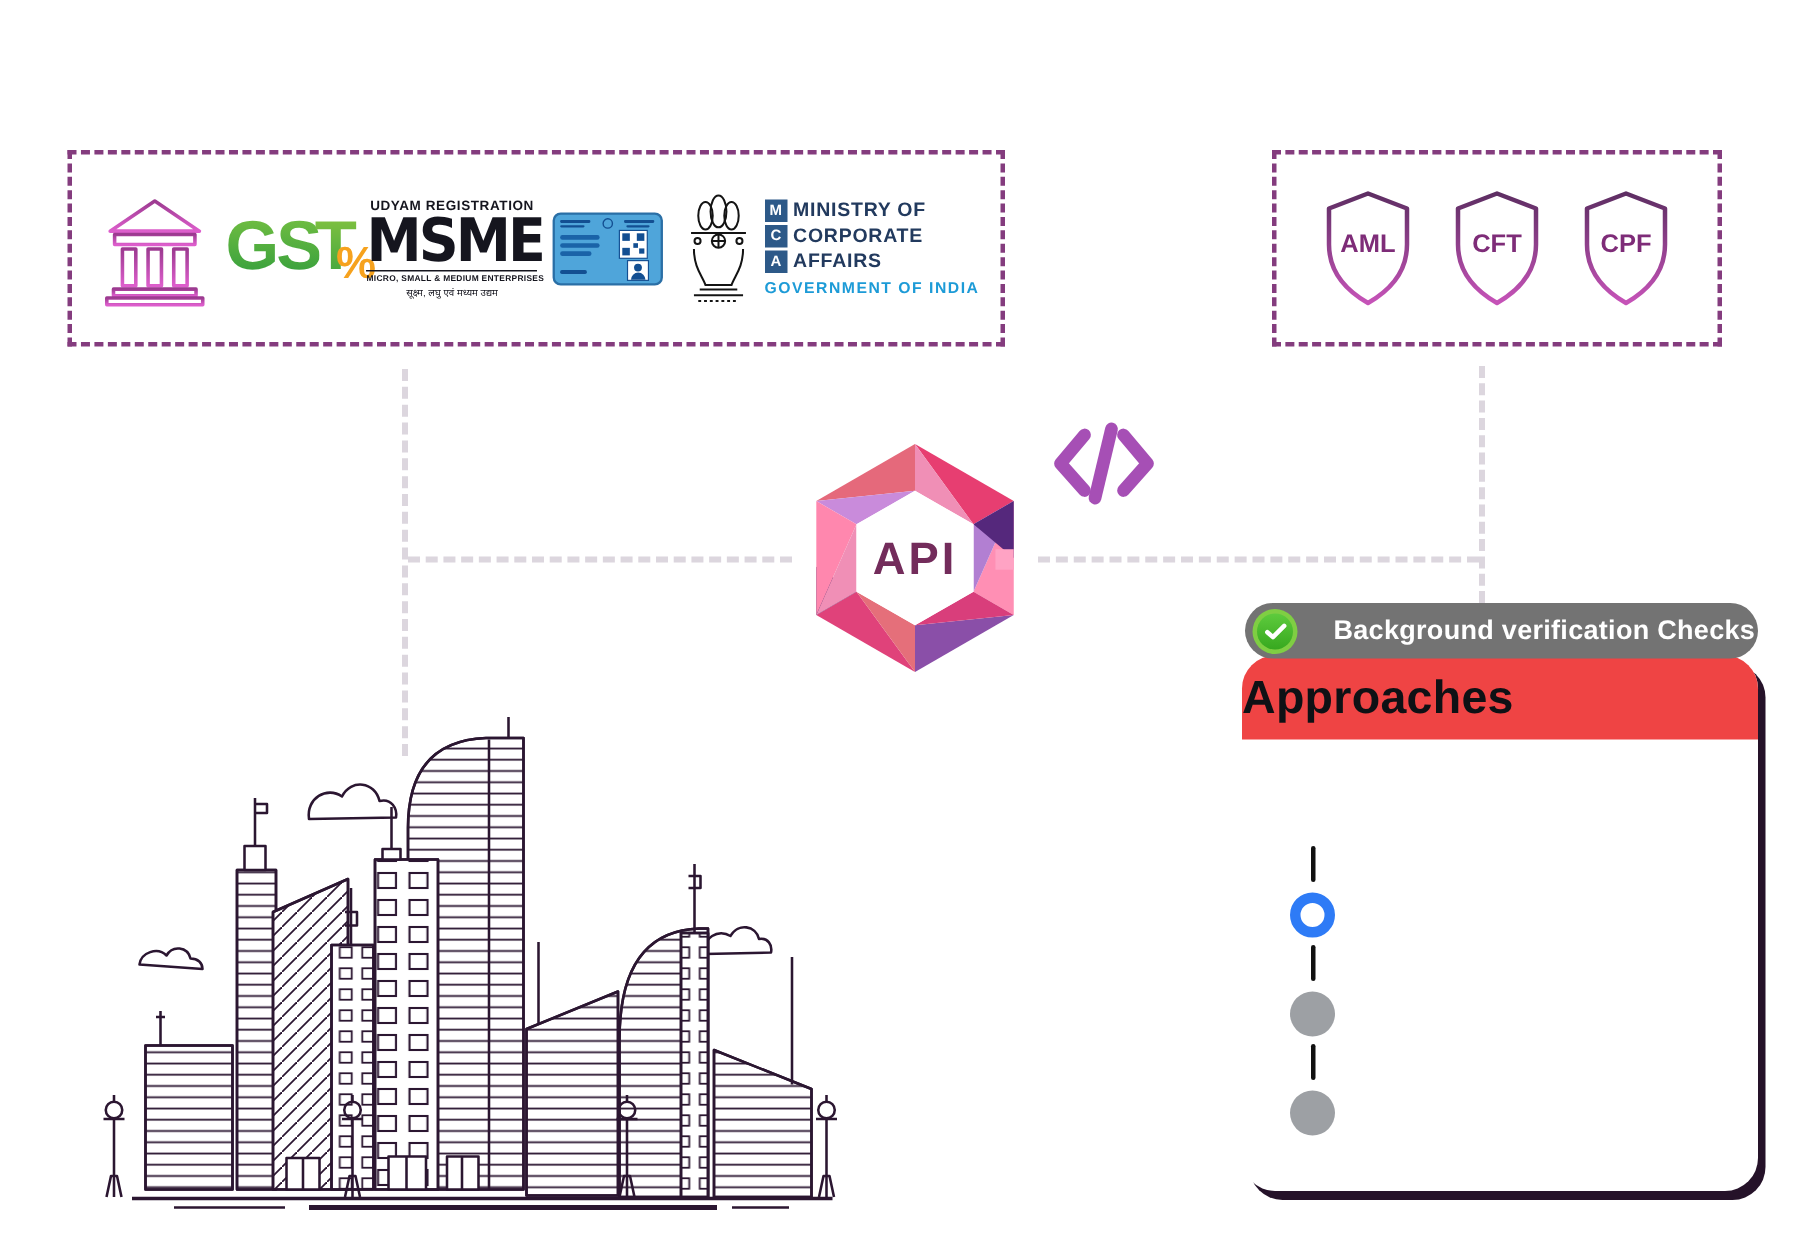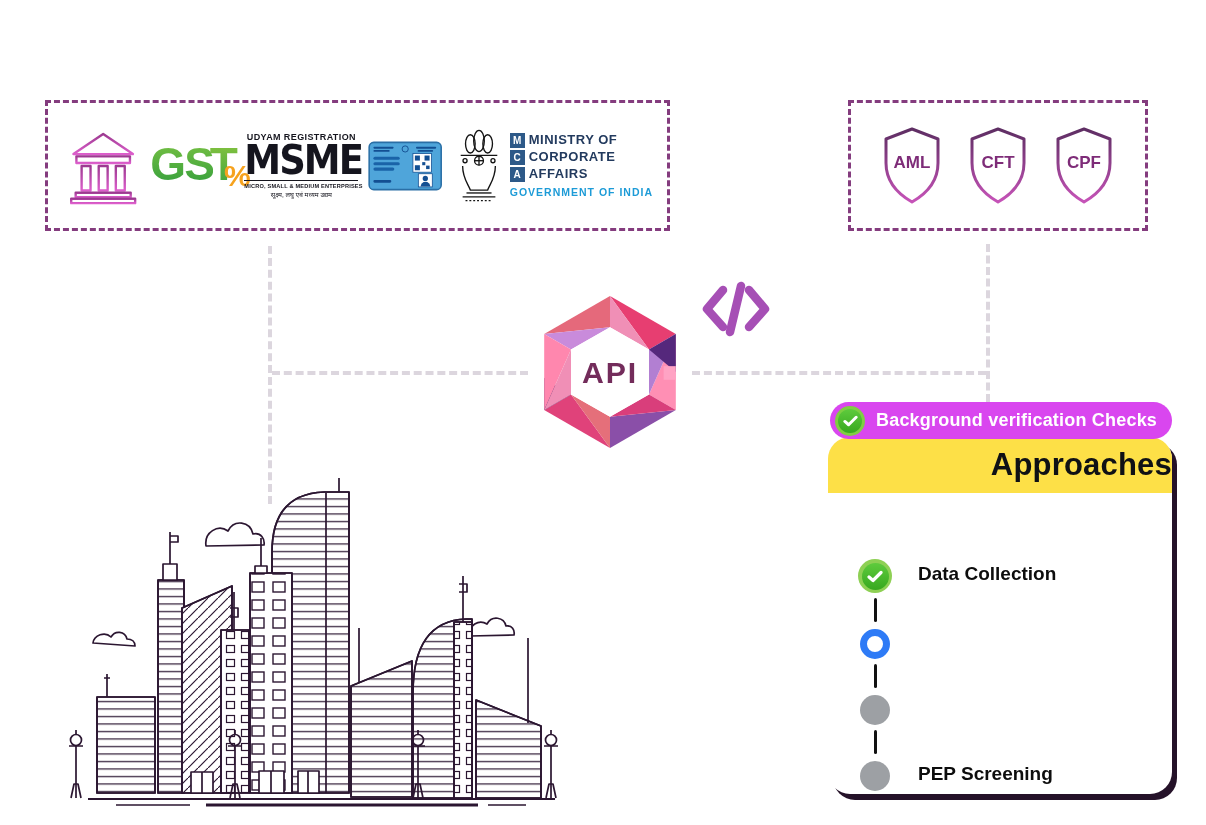--- a/index.html
+++ b/index.html
@@ -41,23 +41,23 @@
   .v2 { left:986px; top:244px; height:158px; }
   .h1 { left:272px; top:371px; width:256px; }
   .h2 { left:692px; top:371px; width:294px; }
 
   .api-svg  { position:absolute; left:532px; top:292px; }
   .code-svg { position:absolute; left:700px; top:280px; }
   .city-svg { position:absolute; left:58px;  top:474px; }
 
   
   .card { position:absolute; left:828px; top:437px; width:344px; height:357px; background:#fff; border-radius:22px; box-shadow:5px 6px 0 0 #251229; }
-  .card-header { height:56px; background:#fde047; border-radius:22px 22px 0 0; display:flex; align-items:center; justify-content:flex-end; }
+  .card-header { height:56px; background:#ef4444; border-radius:22px 22px 0 0; display:flex; align-items:center; justify-content:flex-start; }
   .card-title { font-size:31px; font-weight:bold; color:#0F1115; letter-spacing:.2px; }
-  .pill { position:absolute; left:830px; top:402px; width:342px; height:37px; background:#d946ef; border-radius:19px; display:flex; align-items:center; padding-left:5px; gap:11px; z-index:3; }
+  .pill { position:absolute; left:830px; top:402px; width:342px; height:37px; background:#737373; border-radius:19px; display:flex; align-items:center; padding-left:5px; gap:24px; z-index:3; }
   .pill-label { color:#fff; font-size:18px; font-weight:bold; letter-spacing:.2px; }
   .badge-check { width:30px; height:30px; border-radius:50%; background:#7FCE43; display:flex; align-items:center; justify-content:center; flex:0 0 auto; }
   .badge-check .inner { width:24px; height:24px; border-radius:50%; background:linear-gradient(180deg,#5ECB3D,#37A81F); display:flex; align-items:center; justify-content:center; }
 
   .steps { position:absolute; left:30px; top:122px; display:flex; flex-direction:column; }
   .step  { display:flex; align-items:flex-start; gap:26px; }
   .icon-cell { width:34px; display:flex; justify-content:center; }
   .step-label { font-size:19px; font-weight:bold; color:#0d0d0d; line-height:1.26; width:218px; margin-top:3px; }
   .tl-line { width:3px; height:24px; background:#111; margin:5px 0 5px 15.5px; border-radius:2px; }
   .icon-done { width:34px; height:34px; border-radius:50%; background:#8ED054; display:flex; align-items:center; justify-content:center; }
@@ -335,51 +335,38 @@
     </div>
     <span class="pill-label">Background verification Checks</span>
   </div>
 
   <div class="card">
     <div class="card-header">
       <span class="card-title">Approaches</span>
     </div>
     <div class="steps">
 
-      <div class="step">
-        <div class="icon-cell">
-          <div class="icon-done">
-            <div class="inner">
-              <svg width="16" height="13" viewBox="0 0 16 12">
-                  <path d="M2 6.5 L6 10 L14 2" stroke="#fff" stroke-width="3.2" fill="none" stroke-linecap="round" stroke-linejoin="round"></path>
-                </svg>
-            </div>
-          </div>
-        </div>
-        <div class="step-label">Data Collection</div>
-      </div>
       <div class="tl-line"></div>
 
       <div class="step">
         <div class="icon-cell">
             <div class="icon-active"></div>
           </div>
       </div>
       <div class="tl-line"></div>
 
       <div class="step">
         <div class="icon-cell">
             <div class="icon-pending"></div>
           </div>
       </div>
       <div class="tl-line"></div>
 
       <div class="step">
         <div class="icon-cell">
             <div class="icon-pending"></div>
           </div>
-        <div class="step-label">PEP Screening</div>
       </div>
 
     </div>
   </div>
 
 </div>
 
 </body></html>

